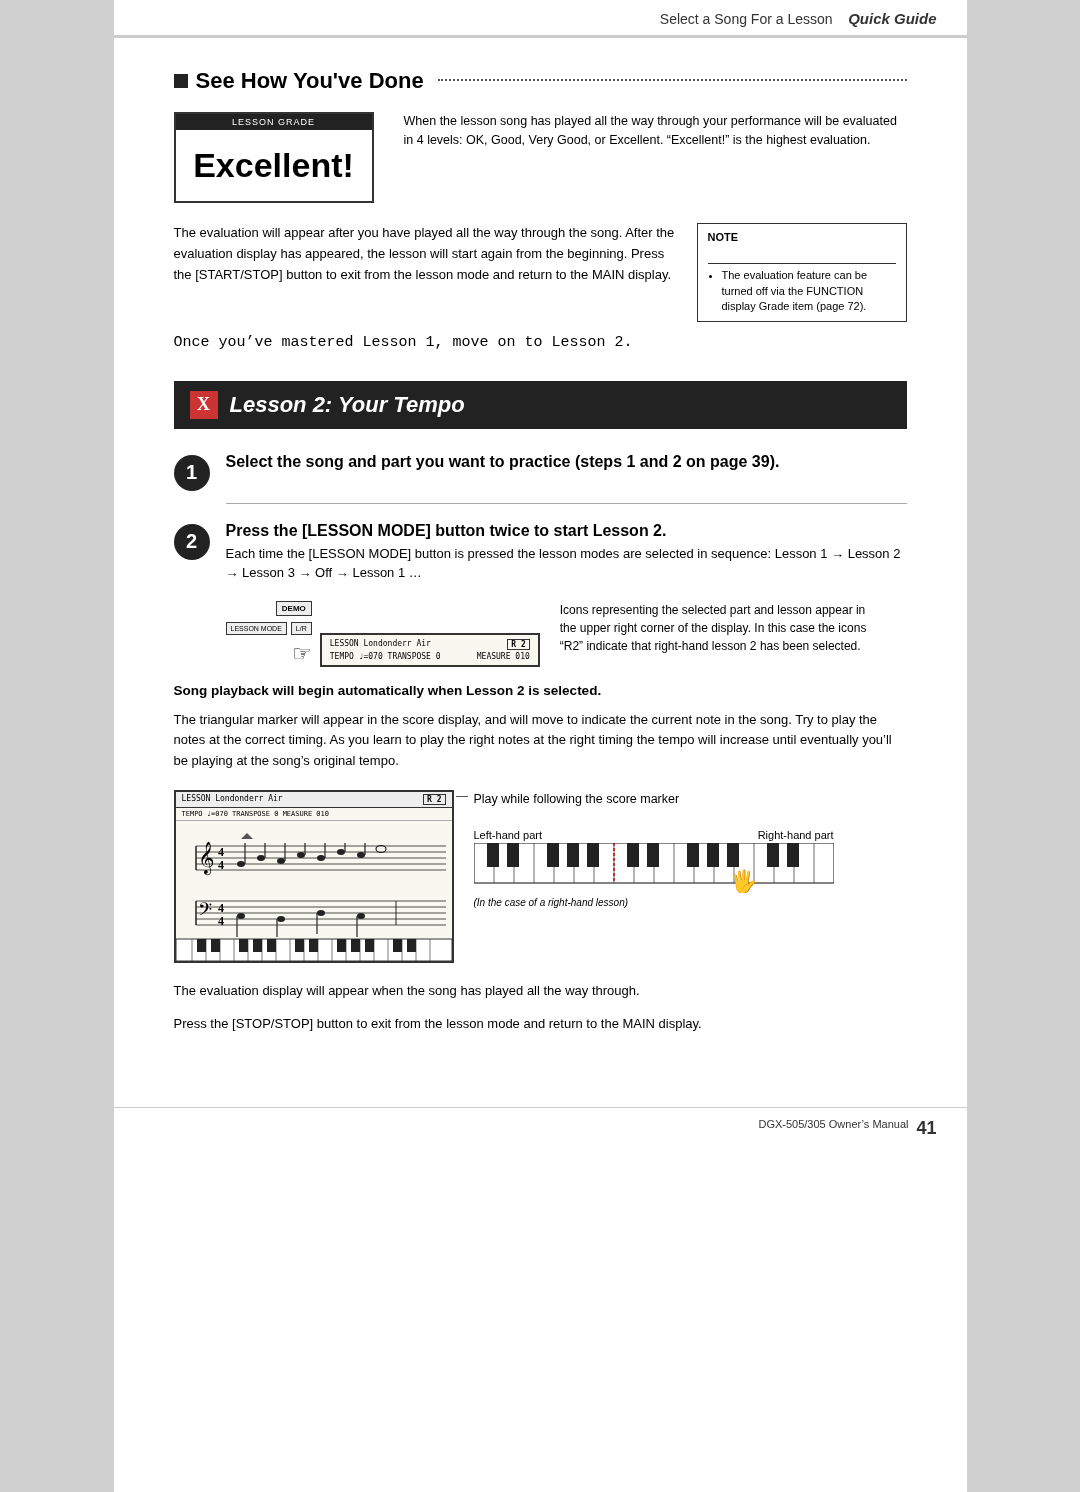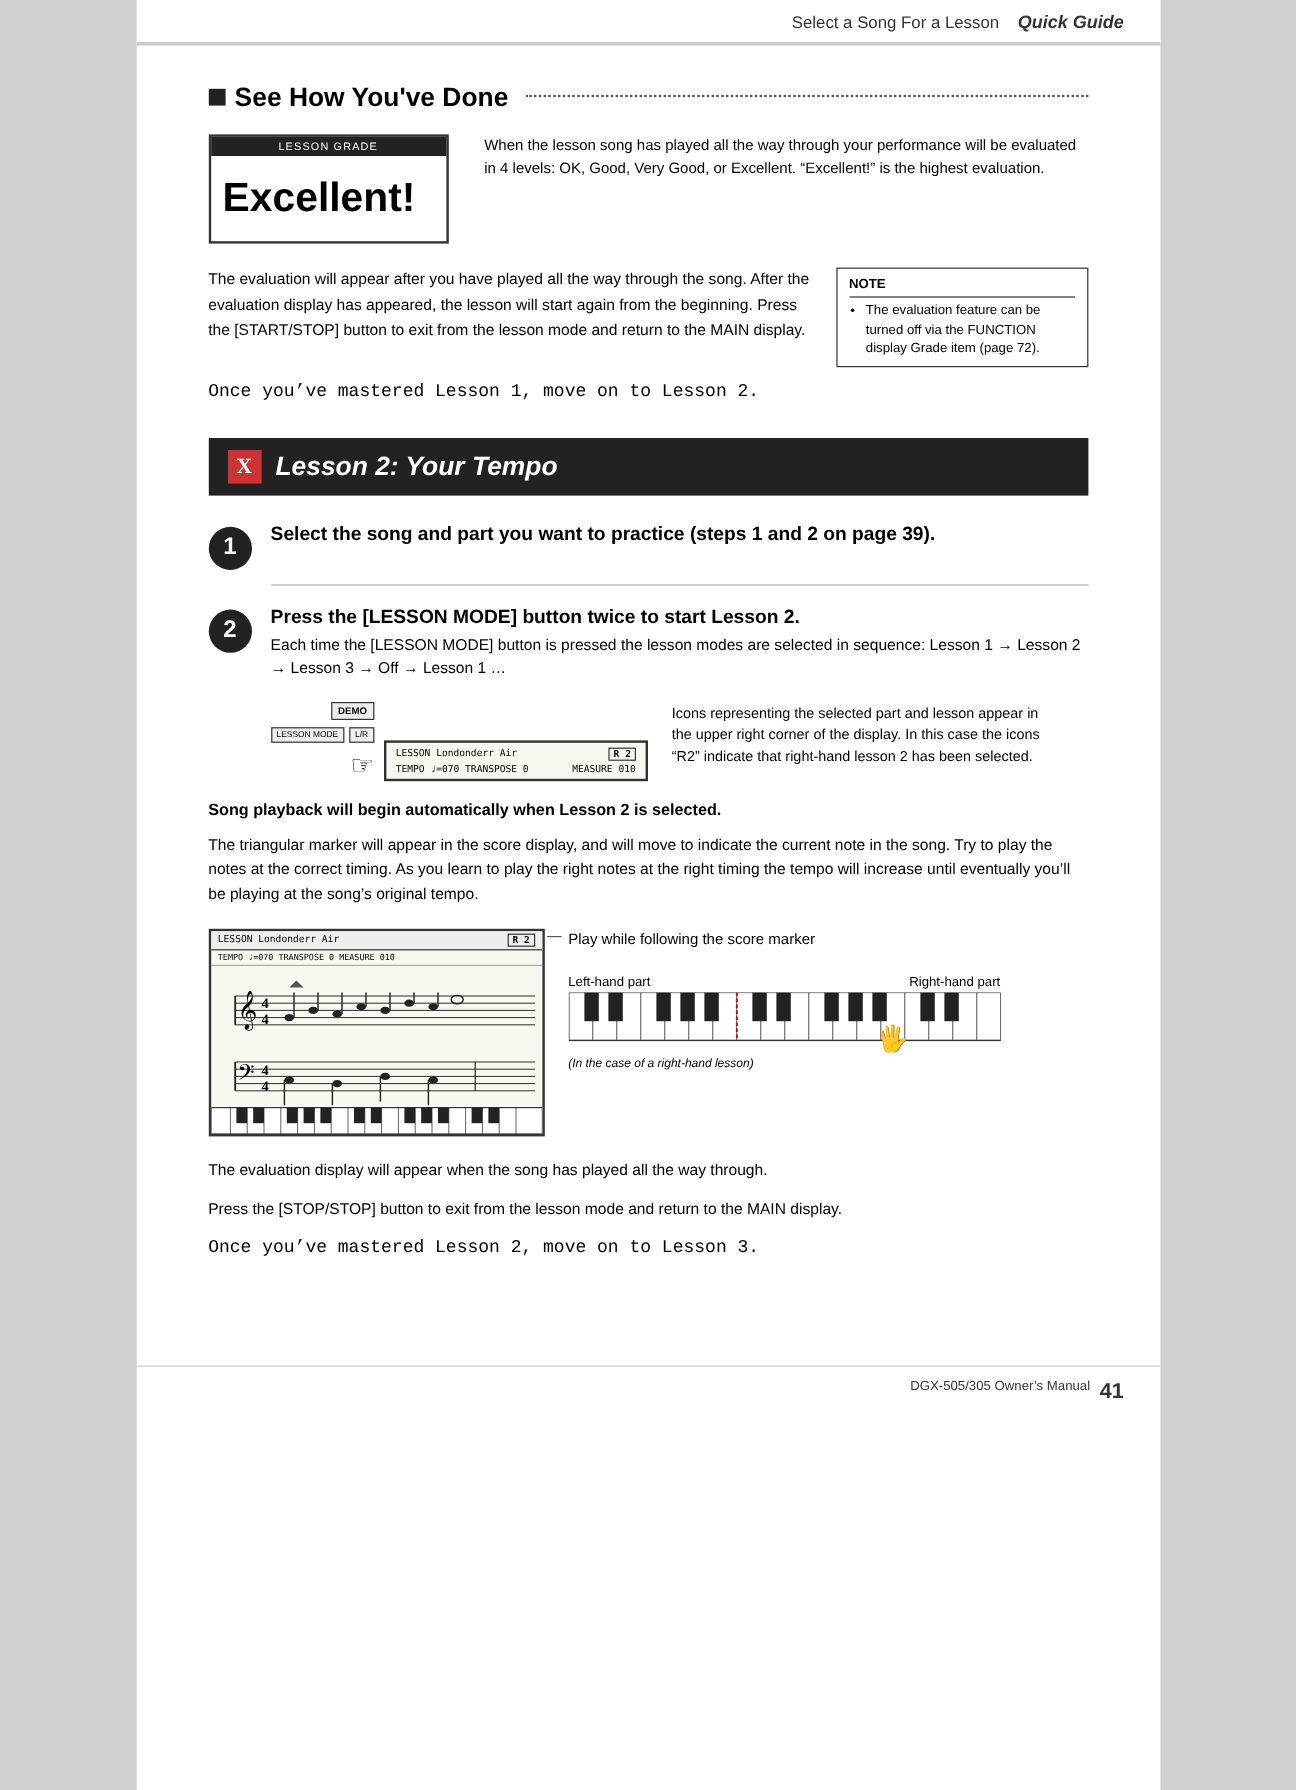--- a/index.html
+++ b/index.html
@@ -83,20 +83,21 @@
       background: #222;
       color: #fff;
       font-size: 9px;
       font-family: Arial, sans-serif;
       letter-spacing: 1px;
       padding: 3px 6px;
       text-align: center;
     }
     .excellent-box-body {
       padding: 16px 10px;
+      text-align: center;
     }
     .excellent-text {
       font-size: 34px;
       font-weight: bold;
       font-family: Arial, sans-serif;
     }
     .excellent-description {
       font-size: 12.5px;
       line-height: 1.5;
       flex: 1;
@@ -118,21 +119,21 @@
       margin-left: 20px;
       font-size: 11px;
       font-family: Arial, sans-serif;
       line-height: 1.4;
     }
     .note-box-header {
       font-weight: bold;
       font-size: 11px;
       border-bottom: 1px solid #333;
       margin-bottom: 4px;
-      padding-bottom: 2px;
+      padding-bottom: 18px;
     }
     .note-box ul {
       padding-left: 14px;
     }
     
     .mastered-text {
       font-size: 15px;
       font-family: Liberation Mono, monospace;
       margin-bottom: 30px;
     }
@@ -617,21 +618,20 @@
       </div>
     </div>
 
     <div class="body-text">
       <span>The evaluation display will appear when the song has played all the way through.</span>
     </div>
     <div class="body-text">
       <span>Press the [STOP/STOP] button to exit from the lesson mode and return to the MAIN display.</span>
     </div>
 
-    <div class="mastered-text">Once you’ve mastered Lesson 2, move on to Lesson 3.</div>
 
   </div>
 
   <div class="footer">
     <span>DGX-505/305  Owner’s Manual</span>
     <span class="footer-page">41</span>
   </div>
 
 </div>
 

